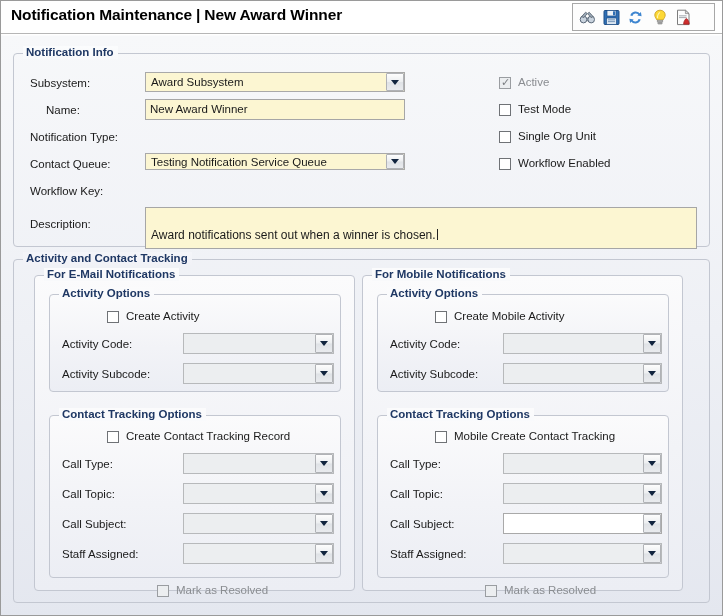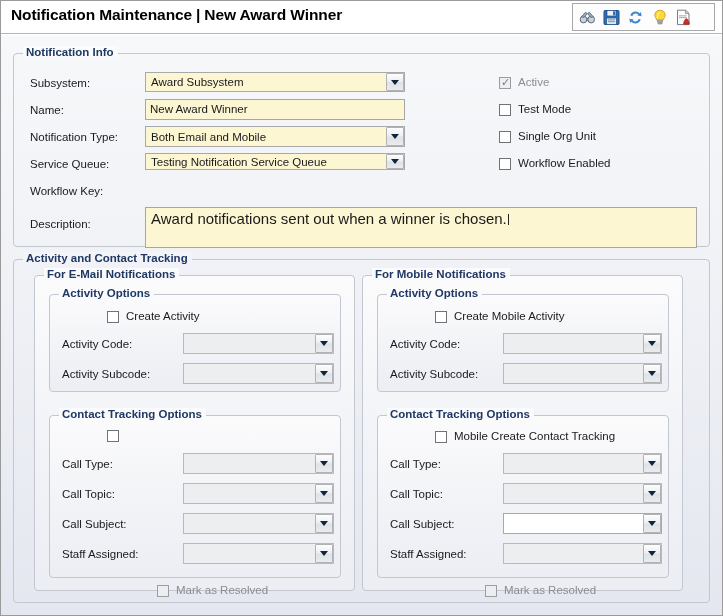--- a/index.html
+++ b/index.html
@@ -148,23 +148,23 @@
     border-left: 4px solid transparent;
     border-right: 4px solid transparent;
     border-top: 5px solid #11243e;
   }
 
   .textarea {
     position: absolute;
     box-sizing: border-box;
     border: 1px solid #a6a6a6;
     background: #fcf6d2;
-    font-size: 15px;
+    font-size: 12px;
     color: #1a1a1a;
-    padding: 4px 5px;
+    padding: 20px 5px;
     line-height: 14px;
     overflow: hidden;
   }
   .caret {
     display: inline-block;
     width: 1px;
     height: 11px;
     background: #222;
     vertical-align: -1px;
     margin-left: 1px;
@@ -266,32 +266,26 @@
     <div class="gb-title" style="background:linear-gradient(to bottom,#fbfcfd,#f8f9fb);">Notification Info</div>
 
     <div class="lbl" style="left:16px; top:22px;">Subsystem:</div>
     <div class="combo yellow" style="left:131px; top:18px; width:260px; height:20px;">
       <div class="combo-text">Award Subsystem</div>
       <div class="combo-btn">
           <span class="arr"></span>
         </div>
     </div>
 
-    <div class="lbl" style="left:16px; top:49px;">Name:</div>
+    <div class="lbl" style="left:32px; top:49px;">Name:</div>
     <div class="field yellow" style="left:131px; top:45px; width:260px; height:21px; line-height:19px;">New Award Winner</div>
 
     <div class="lbl" style="left:16px; top:76px;">Notification Type:</div>
-    <div class="combo yellow" style="left:131px; top:72px; width:260px; height:21px;">
-      <div class="combo-text">Both Email and Mobile</div>
-      <div class="combo-btn">
-          <span class="arr"></span>
-        </div>
-    </div>
-
-    <div class="lbl" style="left:16px; top:103px;">Service Queue:</div>
+
+    <div class="lbl" style="left:16px; top:103px;">Contact Queue:</div>
     <div class="combo yellow" style="left:131px; top:99px; width:260px; height:17px;">
       <div class="combo-text">Testing Notification Service Queue</div>
       <div class="combo-btn">
           <span class="arr"></span>
         </div>
     </div>
 
     <div class="lbl" style="left:16px; top:130px;">Workflow Key:</div>
 
     <div class="lbl" style="left:16px; top:163px;">Description:</div>
@@ -346,20 +340,21 @@
               <span class="arr"></span>
             </div>
         </div>
       </div>
 
       <div class="groupbox panel-bg" style="left:14px; top:139px; width:292px; height:163px;">
         <div class="gb-title" style="background:linear-gradient(to bottom,#fbfbfc,#f9fafc);">Contact Tracking Options</div>
 
         <div class="cb-row" style="left:57px; top:14px;">
           <span class="cbox"></span>
+          <span class="cb-label">Create Contact Tracking Record</span>
         </div>
 
         <div class="lbl" style="left:12px; top:41px;">Call Type:</div>
         <div class="combo grey" style="left:133px; top:37px; width:151px; height:21px;">
           <div class="combo-text"></div>
           <div class="combo-btn">
               <span class="arr"></span>
             </div>
         </div>
 

